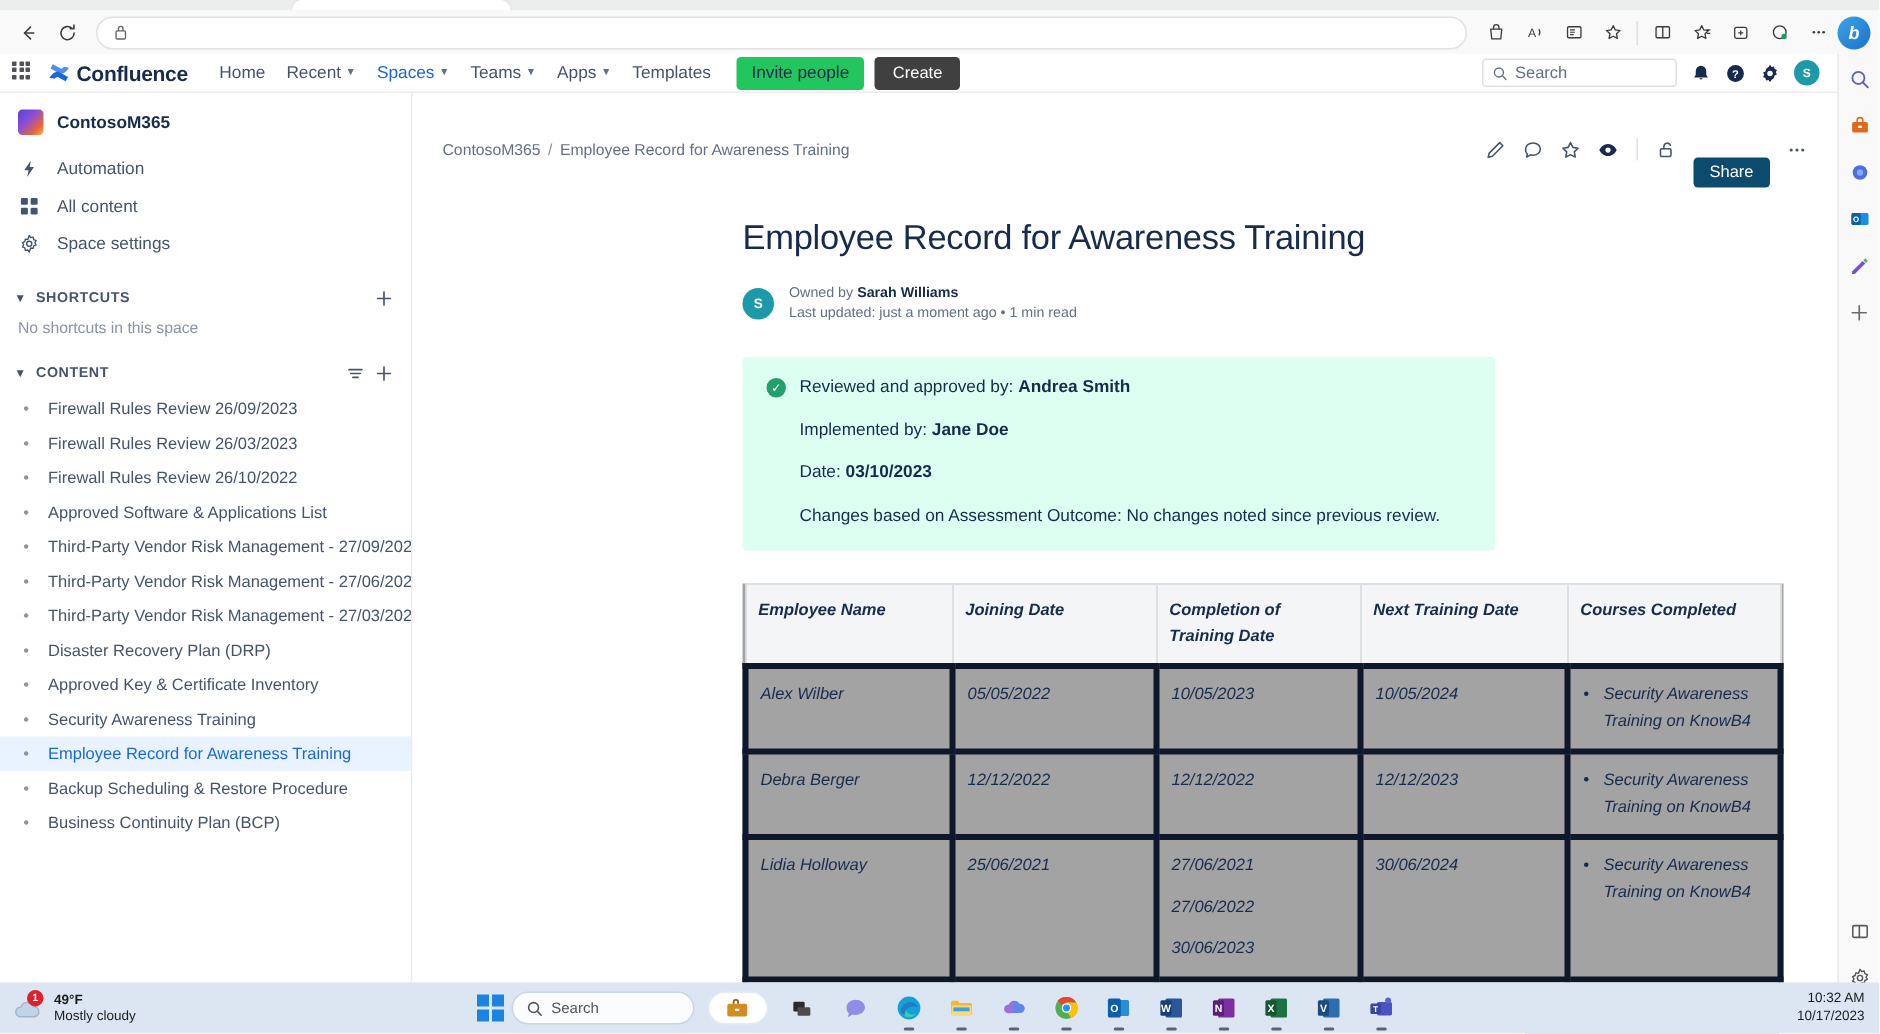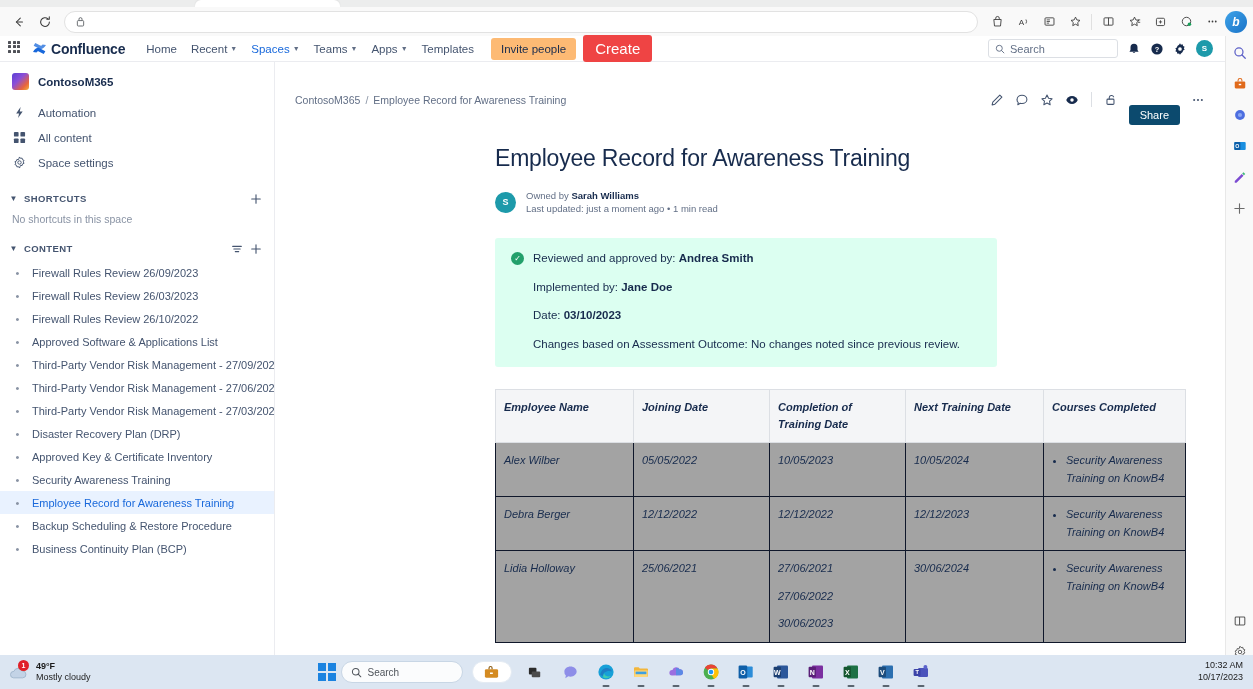--- a/index.html
+++ b/index.html
@@ -70,25 +70,25 @@
   .cf-nav-item {
     font-size:11.5px; color:#44546f; padding:4px 7px; border-radius:3px;
     display:flex; align-items:center; gap:3px; white-space:nowrap;
   }
   .cf-nav-item.active { color:#1868db; position:relative; }
   .cf-nav-item.active::after{
     content:''; position:absolute; left:7px; right:7px; bottom:-5px; height:2px; background:#1868db;
   }
   .caret { font-size:7px; color:#626f86; }
   .invite-btn {
-    font-size:11.5px; color:#172b4d; background:#fdba74; border-radius:3px;
+    font-size:11.5px; color:#172b4d; background:#22c55e; border-radius:3px;
     padding:5px 10px; margin-left:10px; white-space:nowrap;
   }
   .create-btn {
-    font-size:15px; color:#ffffff; background:#ef4444; border-radius:3px;
+    font-size:11px; color:#ffffff; background:#404040; border-radius:3px;
     padding:5px 12px; margin-left:7px; font-weight:500; white-space:nowrap;text-align:center;
   }
   .cf-nav-right { margin-left:auto; display:flex; align-items:center; gap:9px; padding-right:4px;}
   .cf-search {
     width:130px; height:19px; border:1px solid #dcdfe4; border-radius:3px;
     display:flex; align-items:center; padding:0 6px; gap:5px; background:#fff;
   }
   .cf-search .ph { font-size:11px; color:#626f86; }
   .avatar-s {
     width:17px;height:17px;border-radius:50%;background:#1d9aaa;color:#fff;
@@ -176,21 +176,21 @@
     margin-top:22px; border-collapse:collapse; width:690px; table-layout:fixed;
     background:#a3a3a3;
     font-style:italic;
   }
   table.rec th {
     background:#f4f5f7; border:1px solid #dcdfe4; text-align:left;
     font-size:11px; color:#172b4d; font-weight:700; padding:9px 8px; vertical-align:top;
     line-height:1.55;
   }
   table.rec td {
-    border:1px solid #0f172a; font-size:11px; color:#172b4d; padding:9px 8px;
+    border:4px solid #0f172a; font-size:11px; color:#172b4d; padding:9px 8px;
     vertical-align:top; line-height:1.6;
   }
   table.rec td.dates div { margin-bottom:10px; }
   table.rec td.dates div:last-child { margin-bottom:0; }
   table.rec td ul { margin:0; padding-left:14px; }
   table.rec td li { line-height:1.6; }
 
   
   .c-scroll {
     position:absolute; right:0; top:62px; width:14px; height:593px; background:#fbfbfb;

